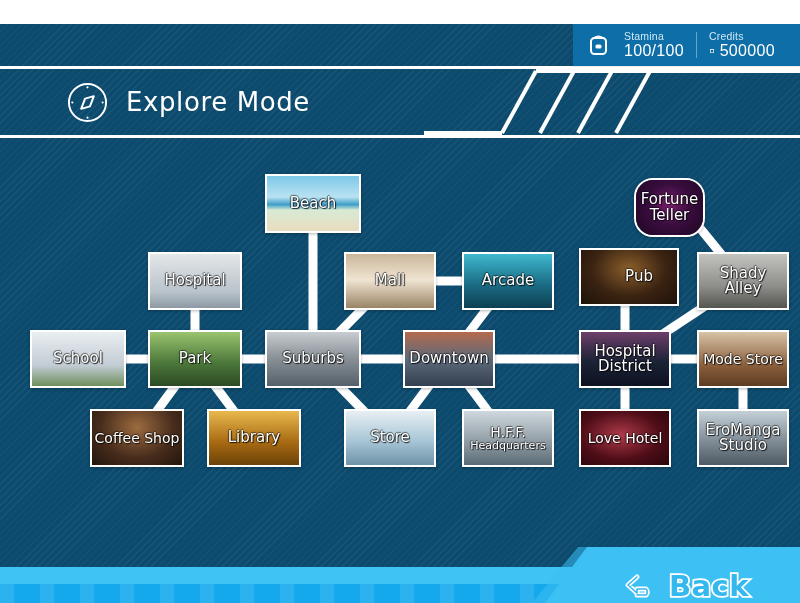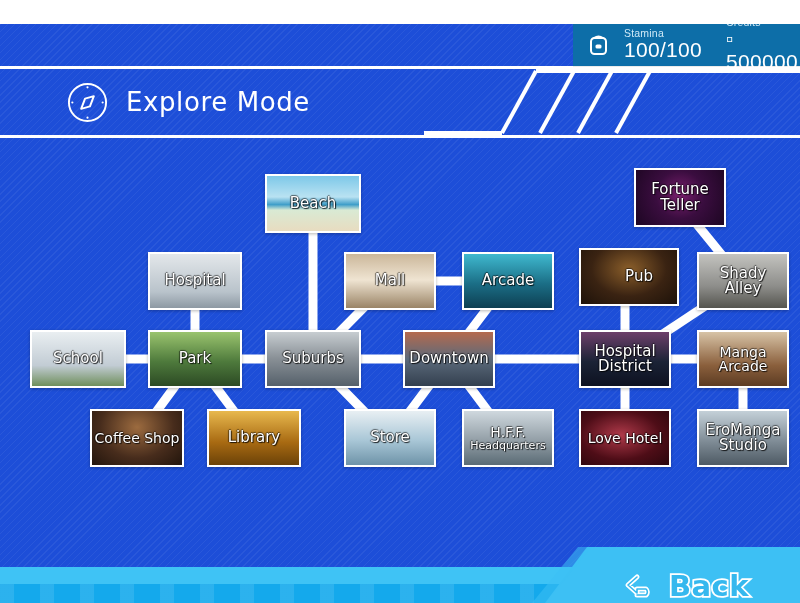--- a/index.html
+++ b/index.html
@@ -27,21 +27,21 @@
   #wincontrols { position: absolute; right: 0; top: 0; height: 24px; display: flex; }
   .wbtn {
     width: 45px; height: 24px; display: flex; align-items: center; justify-content: center;
     color: #555; font-size: 11px; line-height: 1;
   }
   .wbtn svg { display: block; }
 
   
   #game {
     position: absolute; left: 0; top: 24px; width: 800px; height: 579px;
-    background-color: #1d4ed8; overflow: hidden;
+    background-color: #0c4a6e; overflow: hidden;
   }
   
   #game::before {
     content: ""; position: absolute; inset: 0; pointer-events: none;
     background-image: repeating-linear-gradient(135deg,
         rgba(255,255,255,0.055) 0px, rgba(255,255,255,0.055) 1px,
         rgba(0,0,0,0) 1px, rgba(0,0,0,0) 5px);
   }
 
   
@@ -49,21 +49,21 @@
     position: absolute; right: 0; top: 0; height: 42px; width: 227px;
     background: #0d6ea8; display: flex; align-items: center; z-index: 40;
     box-shadow: 0 1px 0 rgba(0,0,0,.08);
   }
   #hud-icon {
     width: 30px; height: 30px; margin: 0 9px 0 10px; flex: none;
     display: flex; align-items: center; justify-content: center;
   }
   .hud-block { padding: 0 10px 0 2px; color: #fff; line-height: 1.08; }
   .hud-label { font-size: 10.5px; color: #cfe9f7; letter-spacing: .2px; }
-  .hud-value { font-size: 21px; font-weight: 400; letter-spacing: .3px; }
+  .hud-value { font-size: 16px; font-weight: 400; letter-spacing: .3px; }
   #hud-sep { width: 1px; height: 26px; background: rgba(255,255,255,.38); margin: 0 10px 0 2px; }
 
   
   #header { position: absolute; left: 0; top: 42px; width: 800px; height: 72px; z-index: 30; }
   .hdr-rule { position: absolute; left: 0; width: 800px; height: 3px; background: #fff; }
   #hdr-rule-top { top: 0; }
   #hdr-rule-bot { top: 69px; }
   #mode-title {
     position: absolute; left: 66px; top: 14px; height: 44px;
     display: flex; align-items: center; gap: 17px;
@@ -206,21 +206,21 @@
           <line x1="625" y1="221" x2="625" y2="300" stroke="#ffffff" stroke-width="9" stroke-linecap="round"></line>
           <line x1="743" y1="221" x2="743" y2="300" stroke="#ffffff" stroke-width="9" stroke-linecap="round"></line>
         </svg>
       <div id="nodes-layer">
           <div class="node" style="left: 265px; top: 36px; width: 96px; height: 59px;">
             <div class="thumb" style="background: linear-gradient(rgb(125, 200, 232) 0%, rgb(185, 226, 242) 38%, rgb(63, 158, 201) 52%, rgb(217, 234, 212) 62%, rgb(232, 220, 192) 100%);"></div>
             <div class="node-label">
               <span class="l1">Beach</span>
             </div>
           </div>
-          <div class="node" style="left: 634px; top: 30px; width: 92px; height: 59px;">
+          <div class="node" style="left: 634px; top: 40px; width: 71px; height: 59px; border-radius: 19px;">
             <div class="thumb" style="background: radial-gradient(circle at 50% 45%, rgb(122, 31, 110) 0%, rgb(58, 13, 63) 45%, rgb(29, 6, 34) 100%), repeating-linear-gradient(90deg, rgba(255, 180, 60, 0.3) 0px, rgba(255, 180, 60, 0.3) 4px, rgba(0, 0, 0, 0) 4px, rgba(0, 0, 0, 0) 16px);"></div>
             <div class="node-label">
               <span class="l1">Fortune</span>
               <span class="l2">Teller</span>
             </div>
           </div>
           <div class="node" style="left: 148px; top: 114px; width: 94px; height: 58px;">
             <div class="thumb" style="background: linear-gradient(rgb(227, 231, 234) 0%, rgb(185, 195, 203) 70%, rgb(141, 153, 163) 100%), repeating-linear-gradient(90deg, rgba(90, 110, 130, 0.3) 0px, rgba(90, 110, 130, 0.3) 5px, rgba(0, 0, 0, 0) 5px, rgba(0, 0, 0, 0) 13px);"></div>
             <div class="node-label">
               <span class="l1">Hospital</span>
@@ -278,21 +278,21 @@
           <div class="node" style="left: 579px; top: 192px; width: 92px; height: 58px;">
             <div class="thumb" style="background: linear-gradient(rgb(109, 63, 106) 0%, rgb(27, 35, 54) 55%, rgb(13, 17, 32) 100%), repeating-linear-gradient(90deg, rgba(230, 120, 200, 0.26) 0px, rgba(230, 120, 200, 0.26) 5px, rgba(0, 0, 0, 0) 5px, rgba(0, 0, 0, 0) 16px);"></div>
             <div class="node-label">
               <span class="l1">Hospital</span>
               <span class="l2">District</span>
             </div>
           </div>
           <div class="node" style="left: 697px; top: 192px; width: 92px; height: 58px;">
             <div class="thumb" style="background: linear-gradient(rgb(215, 195, 166) 0%, rgb(138, 95, 60) 62%, rgb(92, 60, 35) 100%), repeating-linear-gradient(90deg, rgba(60, 35, 15, 0.26) 0px, rgba(60, 35, 15, 0.26) 4px, rgba(0, 0, 0, 0) 4px, rgba(0, 0, 0, 0) 12px);"></div>
             <div class="node-label small">
-              <span class="l1">Manga Arcade</span>
+              <span class="l1">Mode Store</span>
             </div>
           </div>
           <div class="node" style="left: 90px; top: 271px; width: 94px; height: 58px;">
             <div class="thumb" style="background: radial-gradient(at 50% 30%, rgb(156, 107, 63) 0%, rgb(71, 44, 28) 58%, rgb(34, 21, 12) 100%);"></div>
             <div class="node-label small">
               <span class="l1">Coffee Shop</span>
             </div>
           </div>
           <div class="node" style="left: 207px; top: 271px; width: 94px; height: 58px;">
             <div class="thumb" style="background: linear-gradient(rgb(232, 184, 78) 0%, rgb(168, 106, 18) 58%, rgb(107, 66, 8) 100%), repeating-linear-gradient(90deg, rgba(90, 55, 10, 0.26) 0px, rgba(90, 55, 10, 0.26) 5px, rgba(0, 0, 0, 0) 5px, rgba(0, 0, 0, 0) 13px);"></div>

